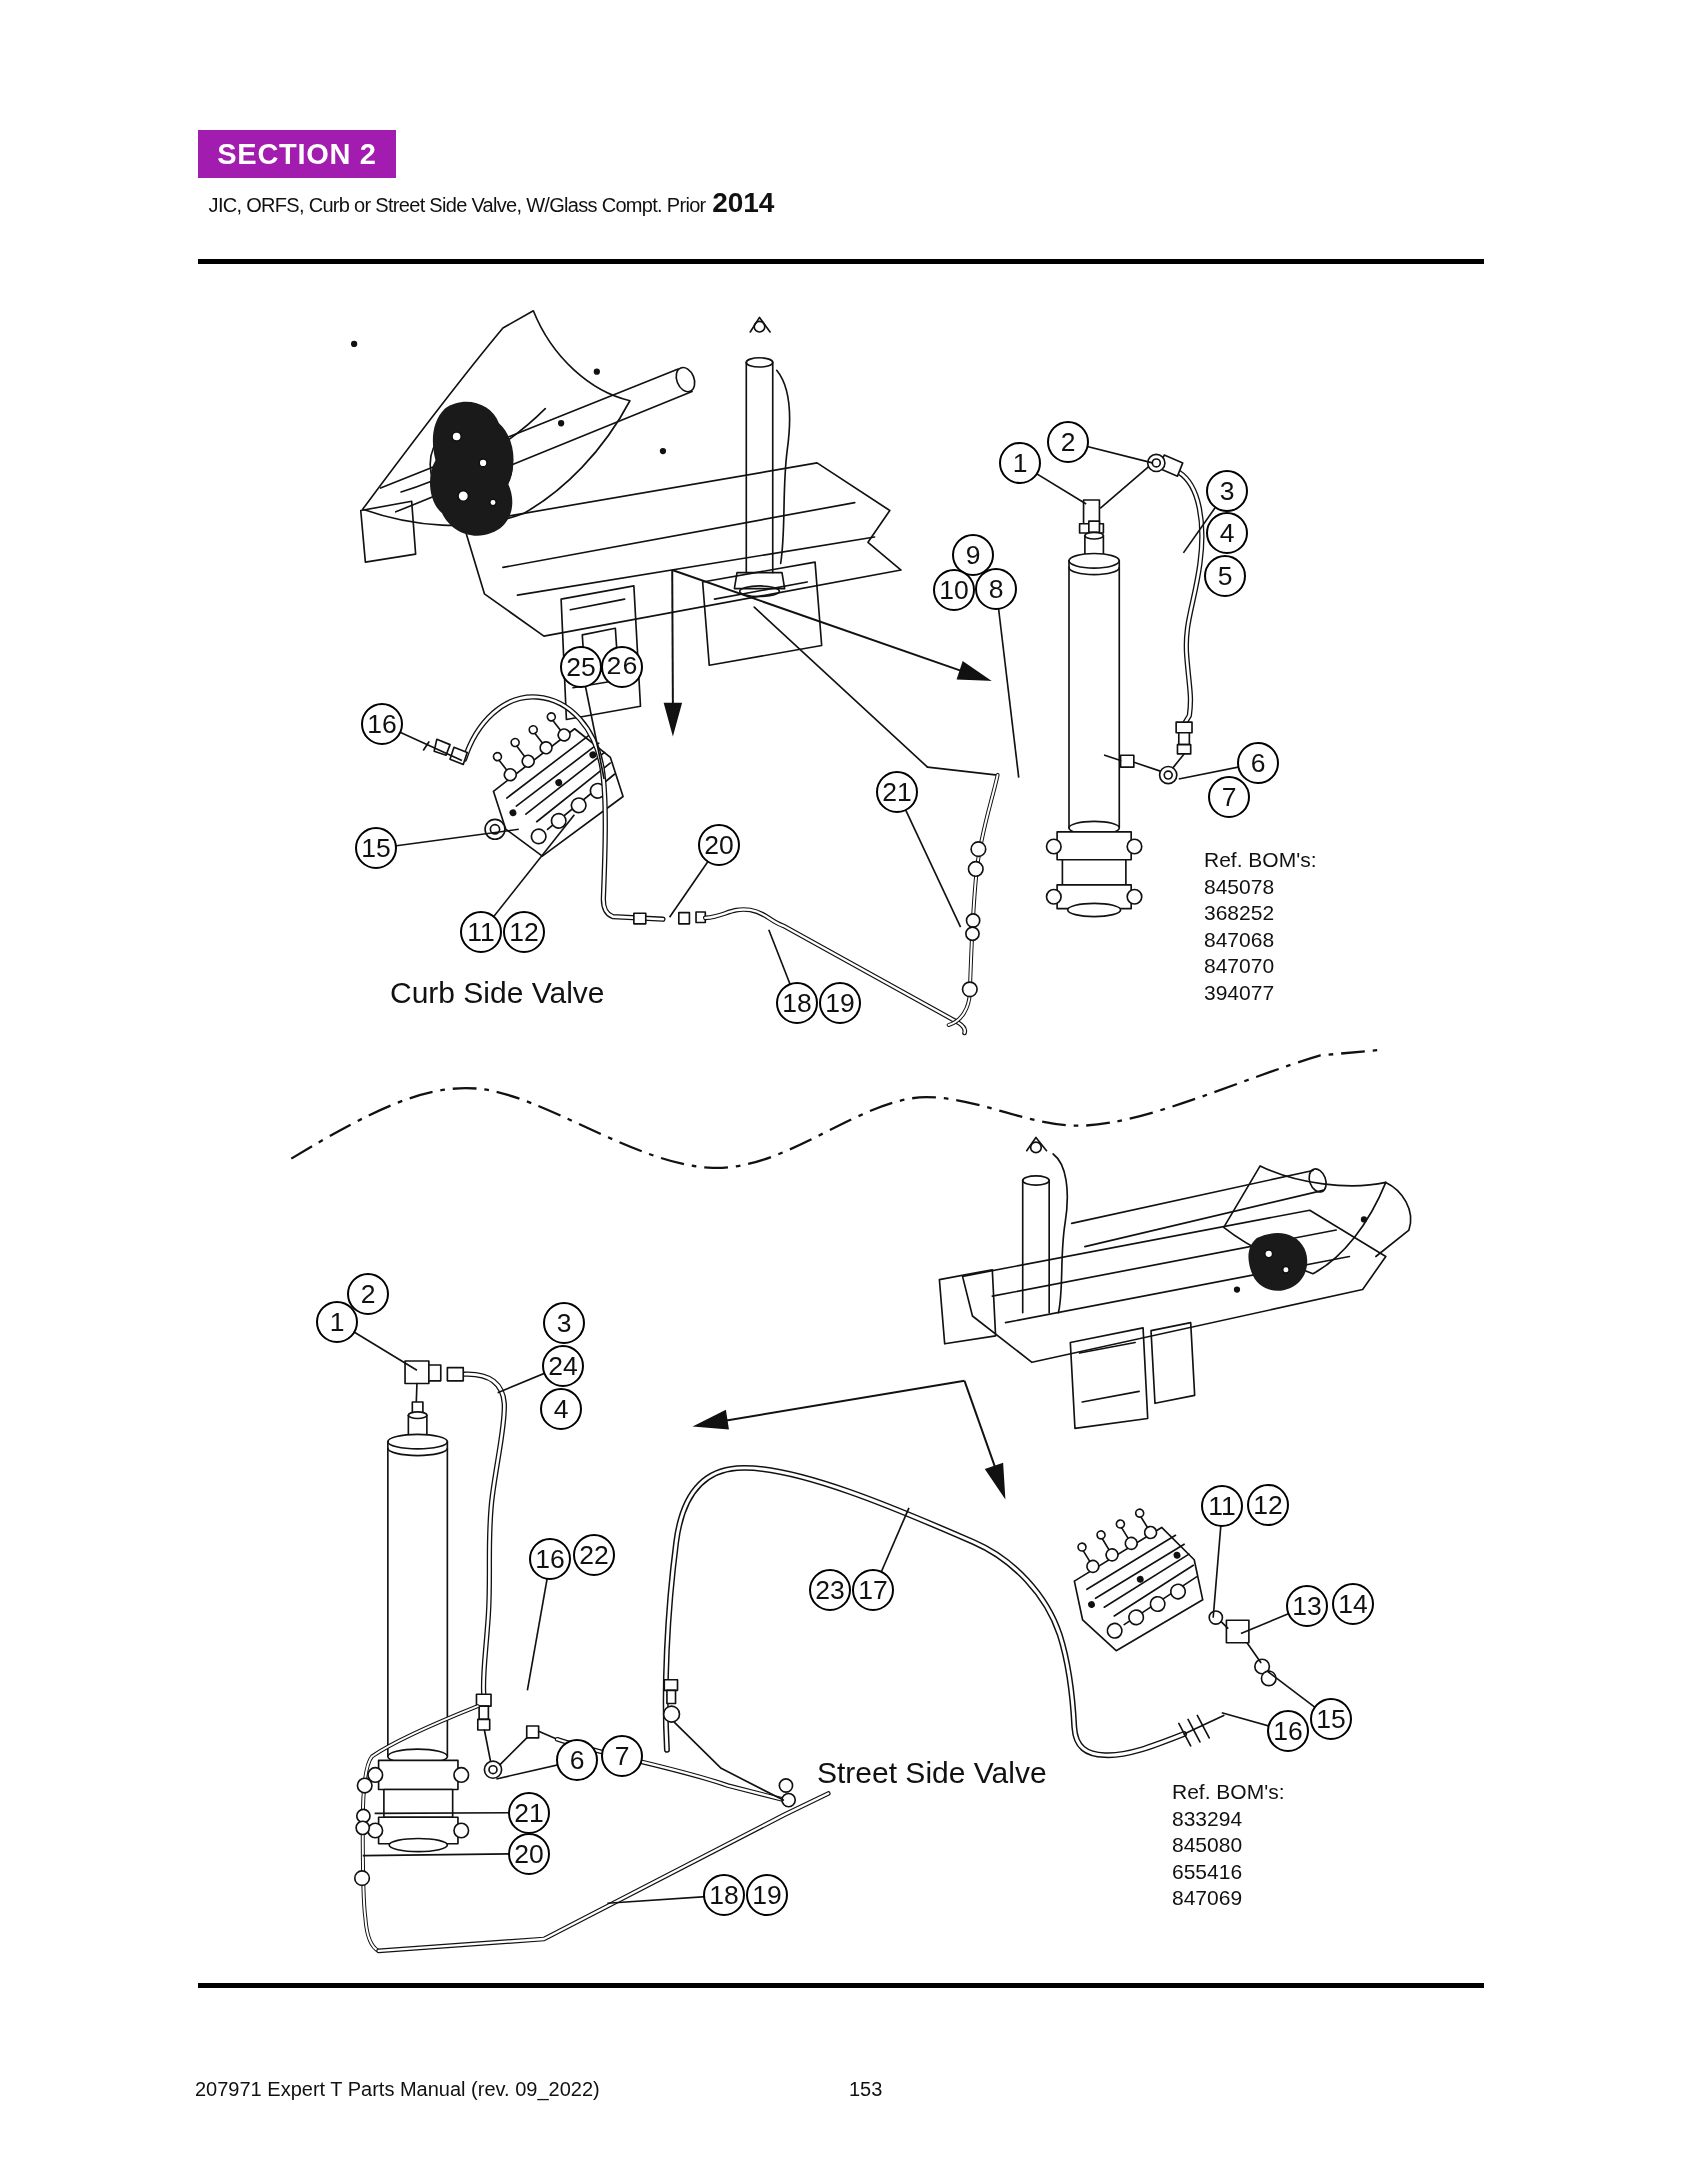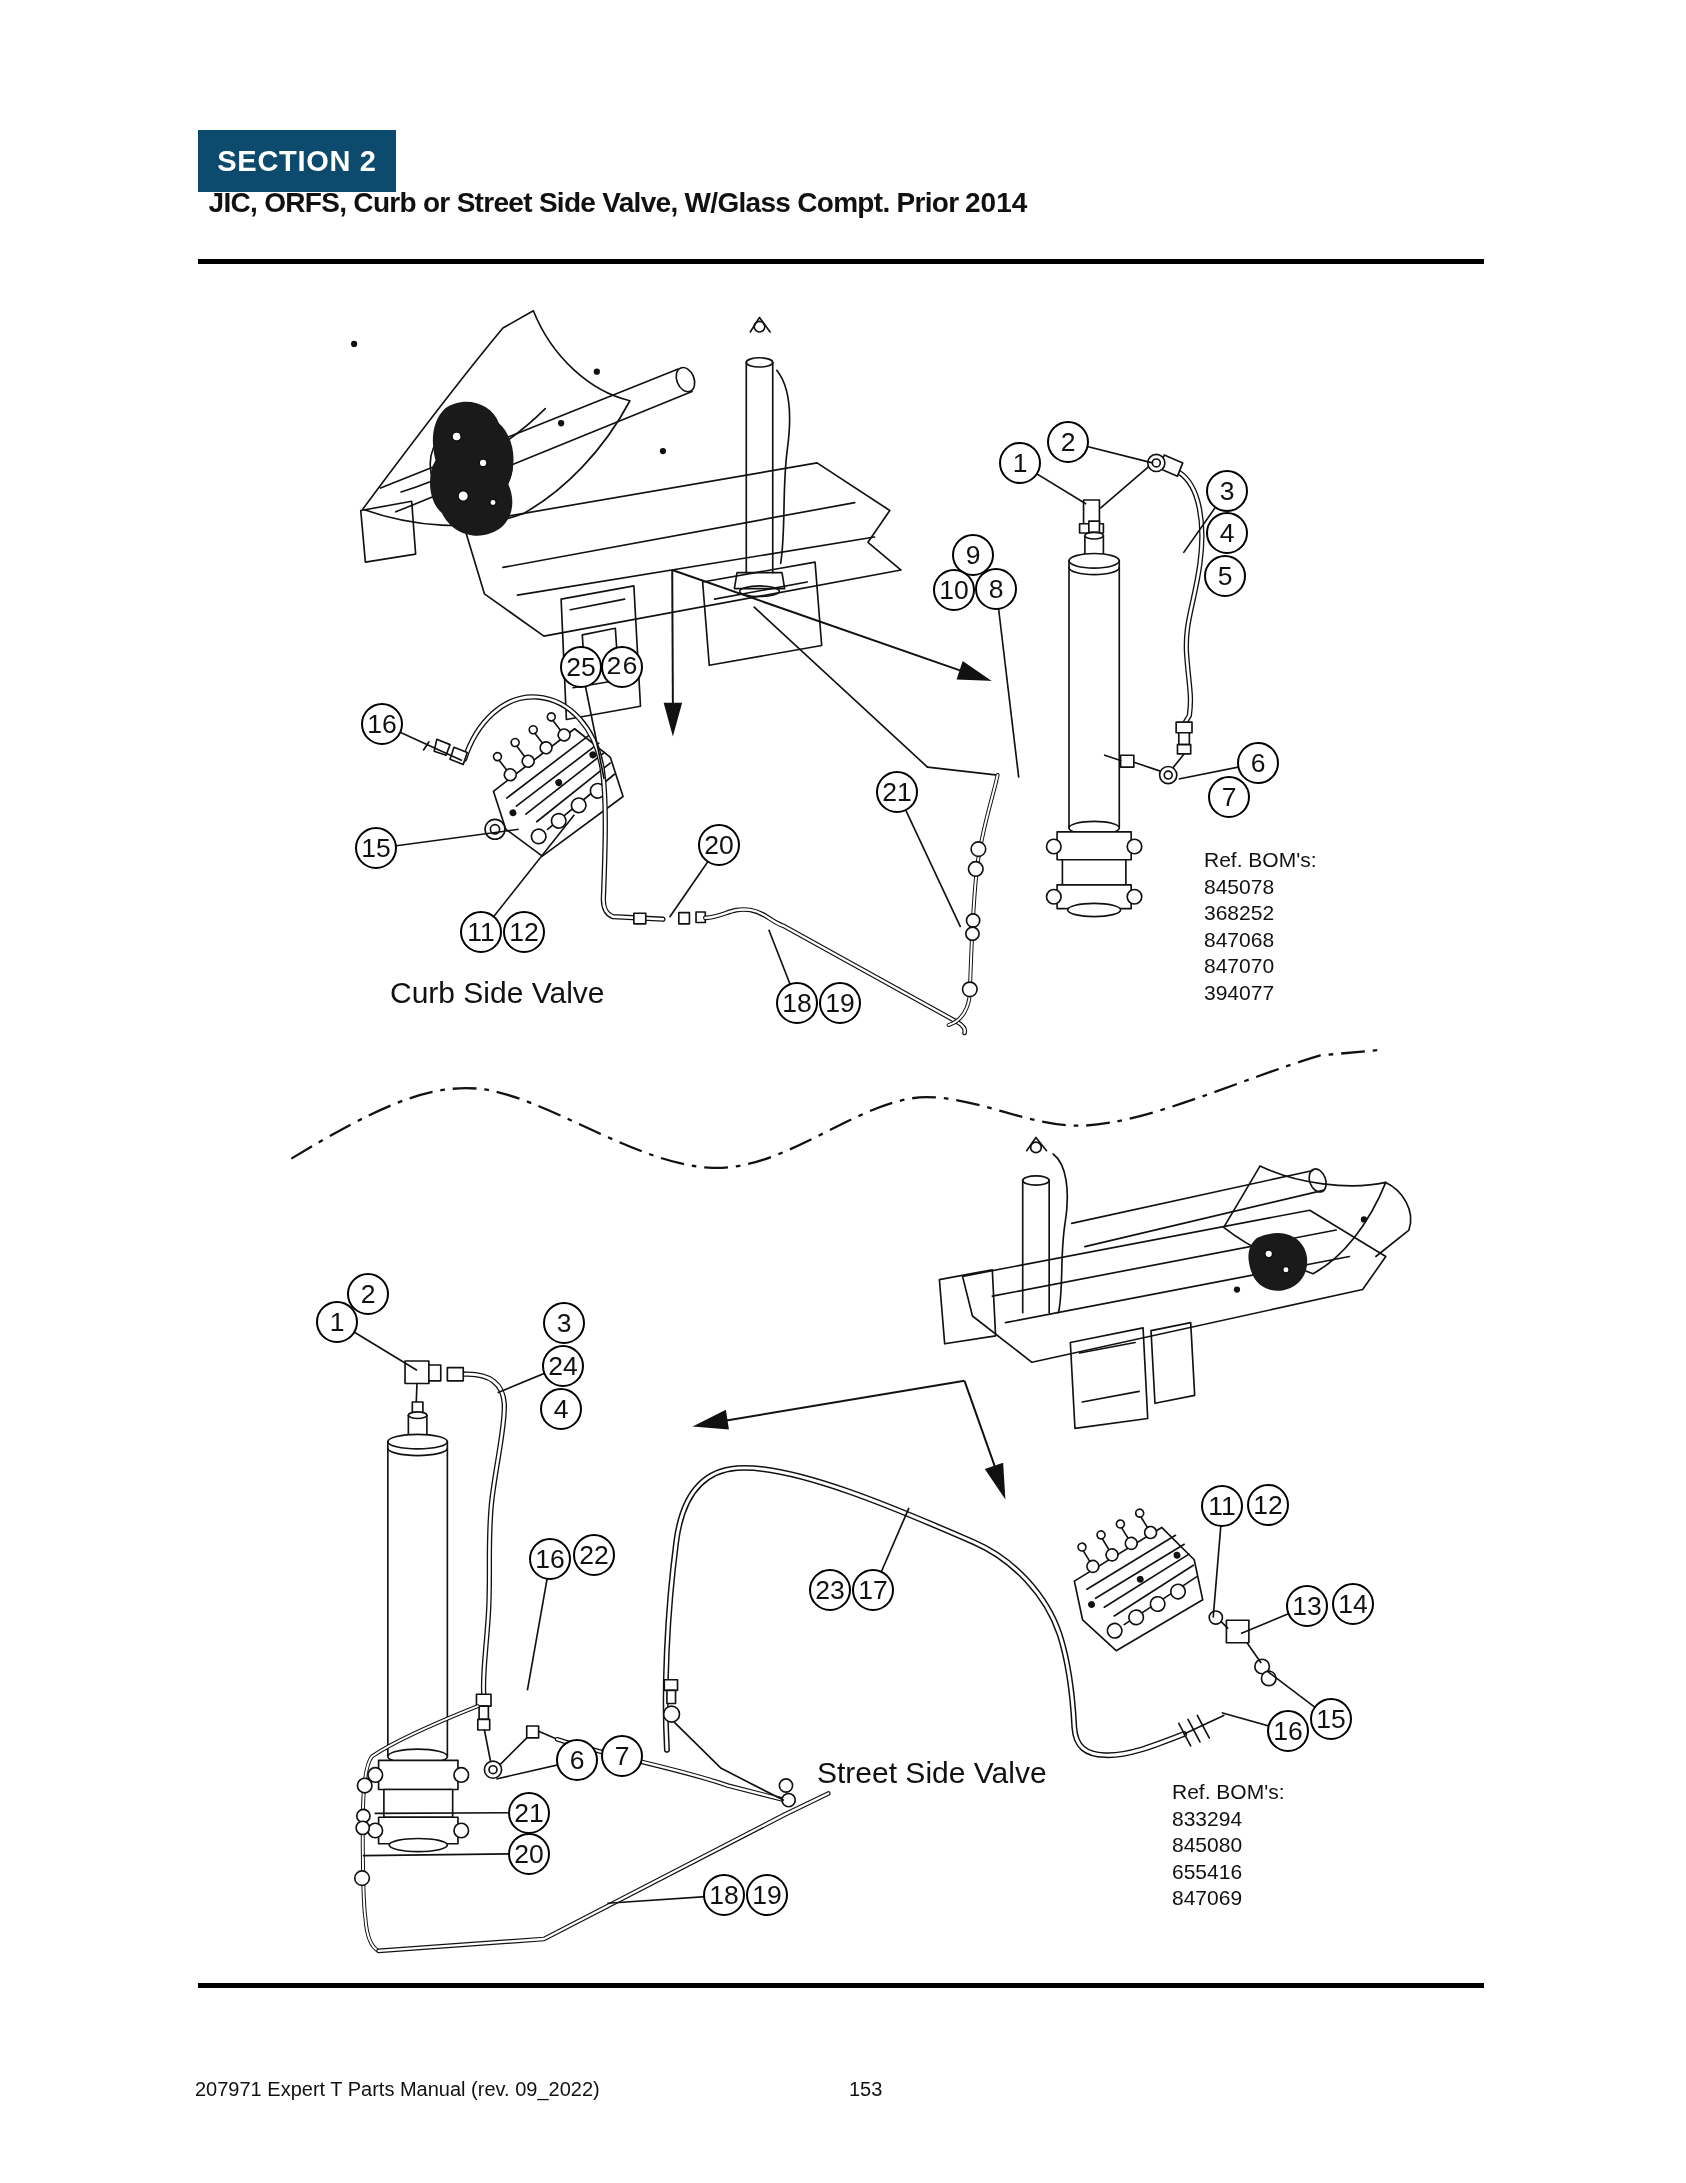--- a/index.html
+++ b/index.html
@@ -7,31 +7,31 @@
     position:relative;
     width:1687px;height:2183px;
     background:#ffffff;
     font-family:"Liberation Sans",sans-serif;
     color:#111;
     overflow:hidden;
   }
   .abs{position:absolute;}
   
   .section-badge{
-    left:198px;top:130px;width:198px;height:62px;
-    background:#0c4a6e;color:#fff;
+    left:198px;top:130px;width:198px;height:48px;
+    background:#a21caf;color:#fff;
     display:flex;align-items:center;justify-content:center;
     font-size:29px;font-weight:700;letter-spacing:0.7px;
   }
   .title-row{
     left:198px;top:187px;width:1296px;
     display:flex;align-items:baseline;white-space:nowrap;
   }
   .title-main{font-size:42px;font-weight:700;letter-spacing:-1.3px;}
-  .title-sub{font-size:28px;font-weight:700;margin-left:10.6px;letter-spacing:-0.7px;text-align:center;}
+  .title-sub{font-size:20px;font-weight:400;margin-left:10.6px;letter-spacing:-0.7px;text-align:center;}
   .title-year{font-size:28px;font-weight:700;margin-left:6.6px;}
   .rule{background:#000;height:4.6px;left:198px;width:1286px;}
   
   .co{
     position:absolute;width:42px;height:42px;
     border:2.3px solid #000;border-radius:50%;
     background:#fff;box-sizing:border-box;
     display:flex;align-items:center;justify-content:center;
     font-size:26.5px;font-weight:400;line-height:1;
   }

